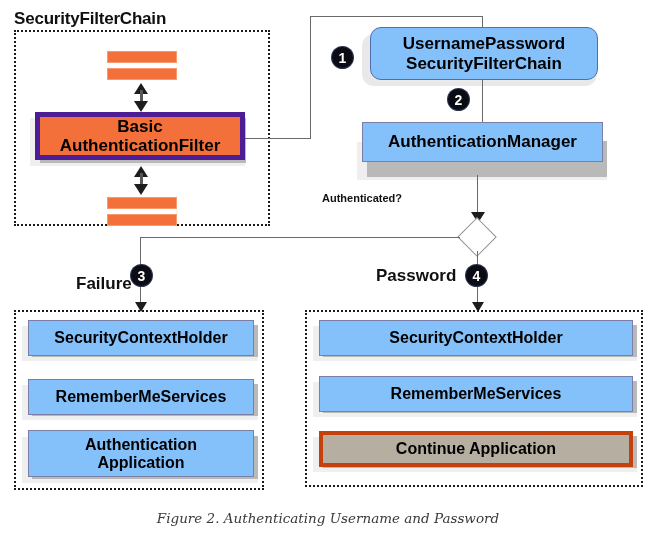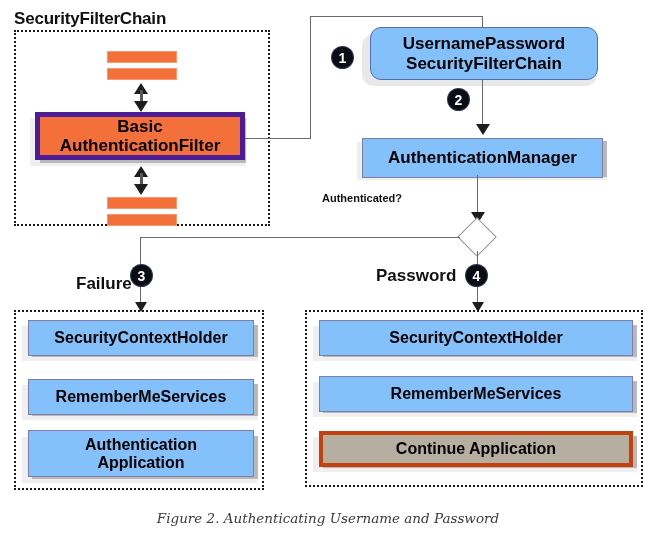--- a/index.html
+++ b/index.html
@@ -191,21 +191,21 @@
   <div class="abs node node-blue-round" style="left:370px; top:27px; width:228px; height:53px; font-size:17px;">UsernamePassword
 SecurityFilterChain</div>
 
   <div class="abs line-thin-v" style="left:482px; top:80px; height:46px;"></div>
   <div class="abs arrow-down" style="left:476px; top:124px;"></div>
 
   <div class="abs badge" style="left:448px; top:89px;">2</div>
 
   <div class="abs shadow-plate2" style="left:357px; top:142px; width:250px; height:38px;"></div>
   <div class="abs shadow-plate" style="left:367px; top:141px; width:240px; height:36px;"></div>
-  <div class="abs node node-blue" style="left:362px; top:138px; width:241px; height:40px; font-size:17px;">AuthenticationManager</div>
+  <div class="abs node node-blue" style="left:362px; top:122px; width:241px; height:40px; font-size:17px;">AuthenticationManager</div>
 
   <div class="abs line-thin-v" style="left:477px; top:175px; height:44px;"></div>
   <div class="abs arrow-down" style="left:471px; top:212px;"></div>
 
   <div class="abs cond-label" style="left:322px; top:192px;">Authenticated?</div>
 
   <div class="abs diamond" style="left:463px; top:223px;"></div>
 
   <div class="abs line-thin-h" style="left:140px; top:237px; width:320px;"></div>
   <div class="abs line-thin-v" style="left:140px; top:237px; height:72px;"></div>

